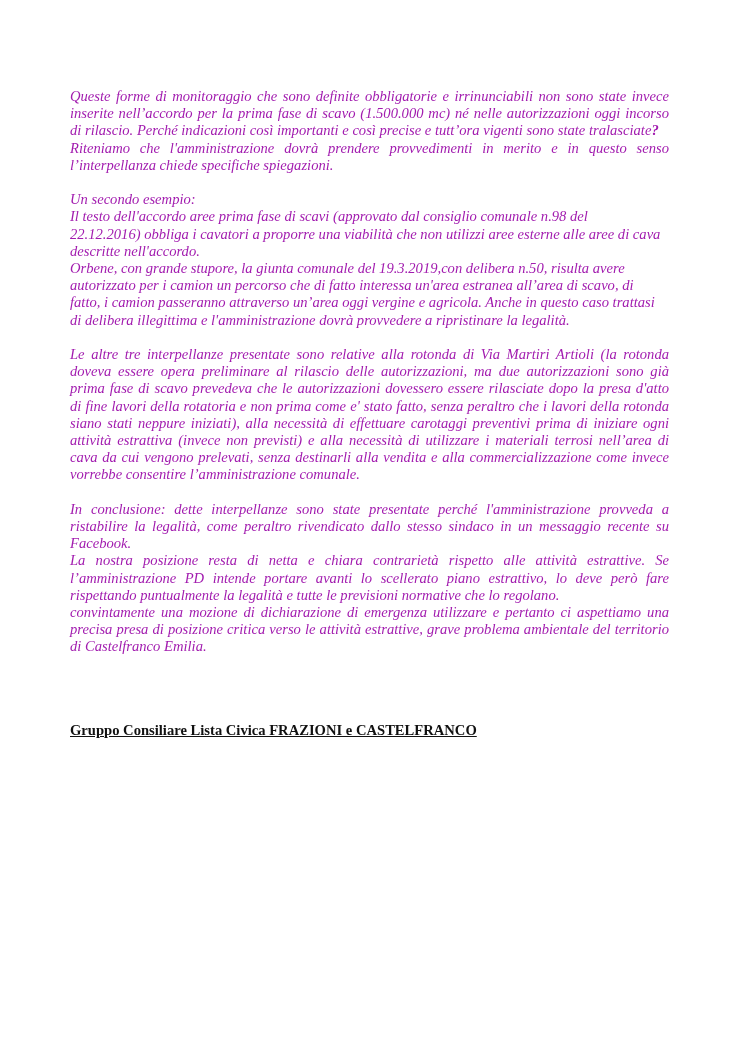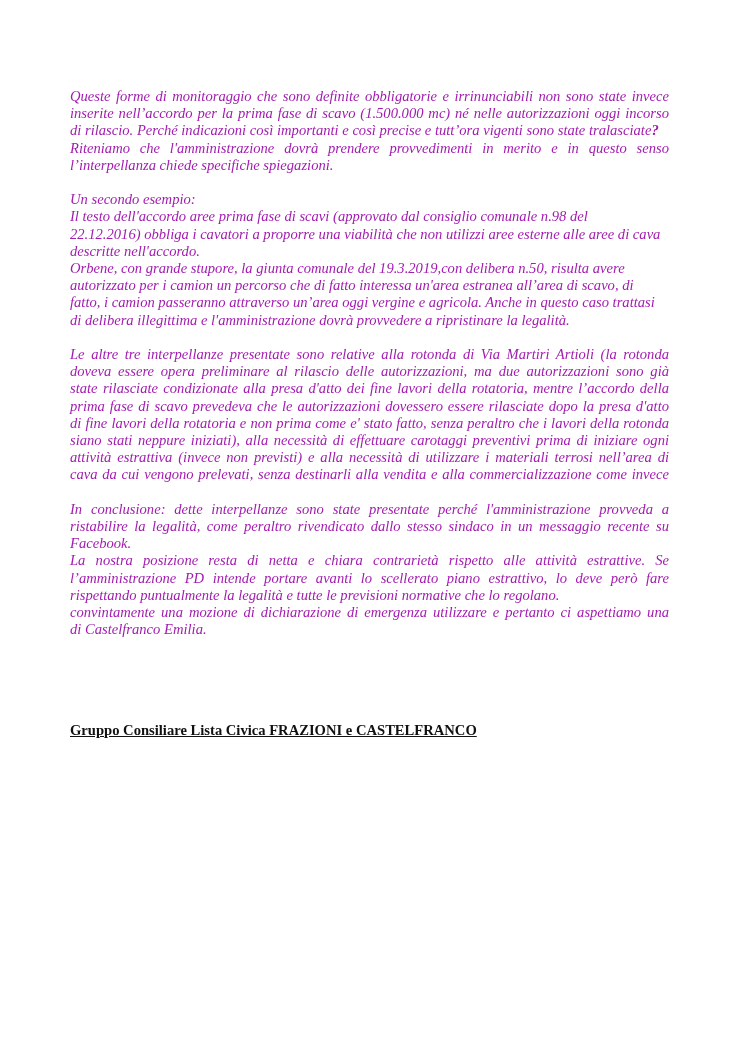--- a/index.html
+++ b/index.html
@@ -36,31 +36,32 @@
       <span class="line">22.12.2016) obbliga i cavatori a proporre una viabilità che non utilizzi aree esterne alle aree di cava</span>
       <span class="line">descritte nell'accordo.</span>
       <span class="line">Orbene, con grande stupore, la giunta comunale del 19.3.2019,con delibera n.50, risulta avere</span>
       <span class="line">autorizzato per i camion un percorso che di fatto interessa un'area estranea all’area di scavo, di</span>
       <span class="line">fatto, i camion passeranno attraverso un’area oggi vergine e agricola. Anche in questo caso trattasi</span>
       <span class="line">di delibera illegittima e l'amministrazione dovrà provvedere a ripristinare la legalità.</span>
     </div>
     <div class="para">
       <span class="line j">Le altre tre interpellanze presentate sono relative alla rotonda di Via Martiri Artioli (la rotonda</span>
       <span class="line j">doveva essere opera preliminare al rilascio delle autorizzazioni, ma due autorizzazioni sono già</span>
-      <span class="line j">state rilasciate condizionate alla presa d'atto dei fine lavori della rotatoria, mentre l’accordo della</span>
       <span class="line j">prima fase di scavo prevedeva che le autorizzazioni dovessero essere rilasciate dopo la presa d'atto</span>
       <span class="line j">di fine lavori della rotatoria e non prima come e' stato fatto, senza peraltro che i lavori della rotonda</span>
       <span class="line j">siano stati neppure iniziati), alla necessità di effettuare carotaggi preventivi prima di iniziare ogni</span>
       <span class="line j">attività estrattiva (invece non previsti) e alla necessità di utilizzare i materiali terrosi nell’area di</span>
       <span class="line j">cava da cui vengono prelevati, senza destinarli alla vendita e alla commercializzazione come invece</span>
+      <span class="line">vorrebbe consentire l’amministrazione comunale.</span>
     </div>
     <div class="para">
       <span class="line j">In conclusione: dette interpellanze sono state presentate perché l'amministrazione provveda a</span>
       <span class="line j">ristabilire la legalità, come peraltro rivendicato dallo stesso sindaco in un messaggio recente su</span>
       <span class="line">Facebook.</span>
       <span class="line j">La nostra posizione resta di netta e chiara contrarietà rispetto alle attività estrattive. Se</span>
       <span class="line j">l’amministrazione PD intende portare avanti lo scellerato piano estrattivo, lo deve però fare</span>
       <span class="line">rispettando puntualmente la legalità e tutte le previsioni normative che lo regolano.</span>
       <span class="line j">convintamente una mozione di dichiarazione di emergenza utilizzare e pertanto ci aspettiamo una</span>
+      <span class="line j">precisa presa di posizione critica verso le attività estrattive, grave problema ambientale del territorio</span>
       <span class="line">di Castelfranco Emilia.</span>
     </div>
   </div>
 <div class="sig">Gruppo Consiliare Lista Civica FRAZIONI e CASTELFRANCO</div>
 
 </body></html>

